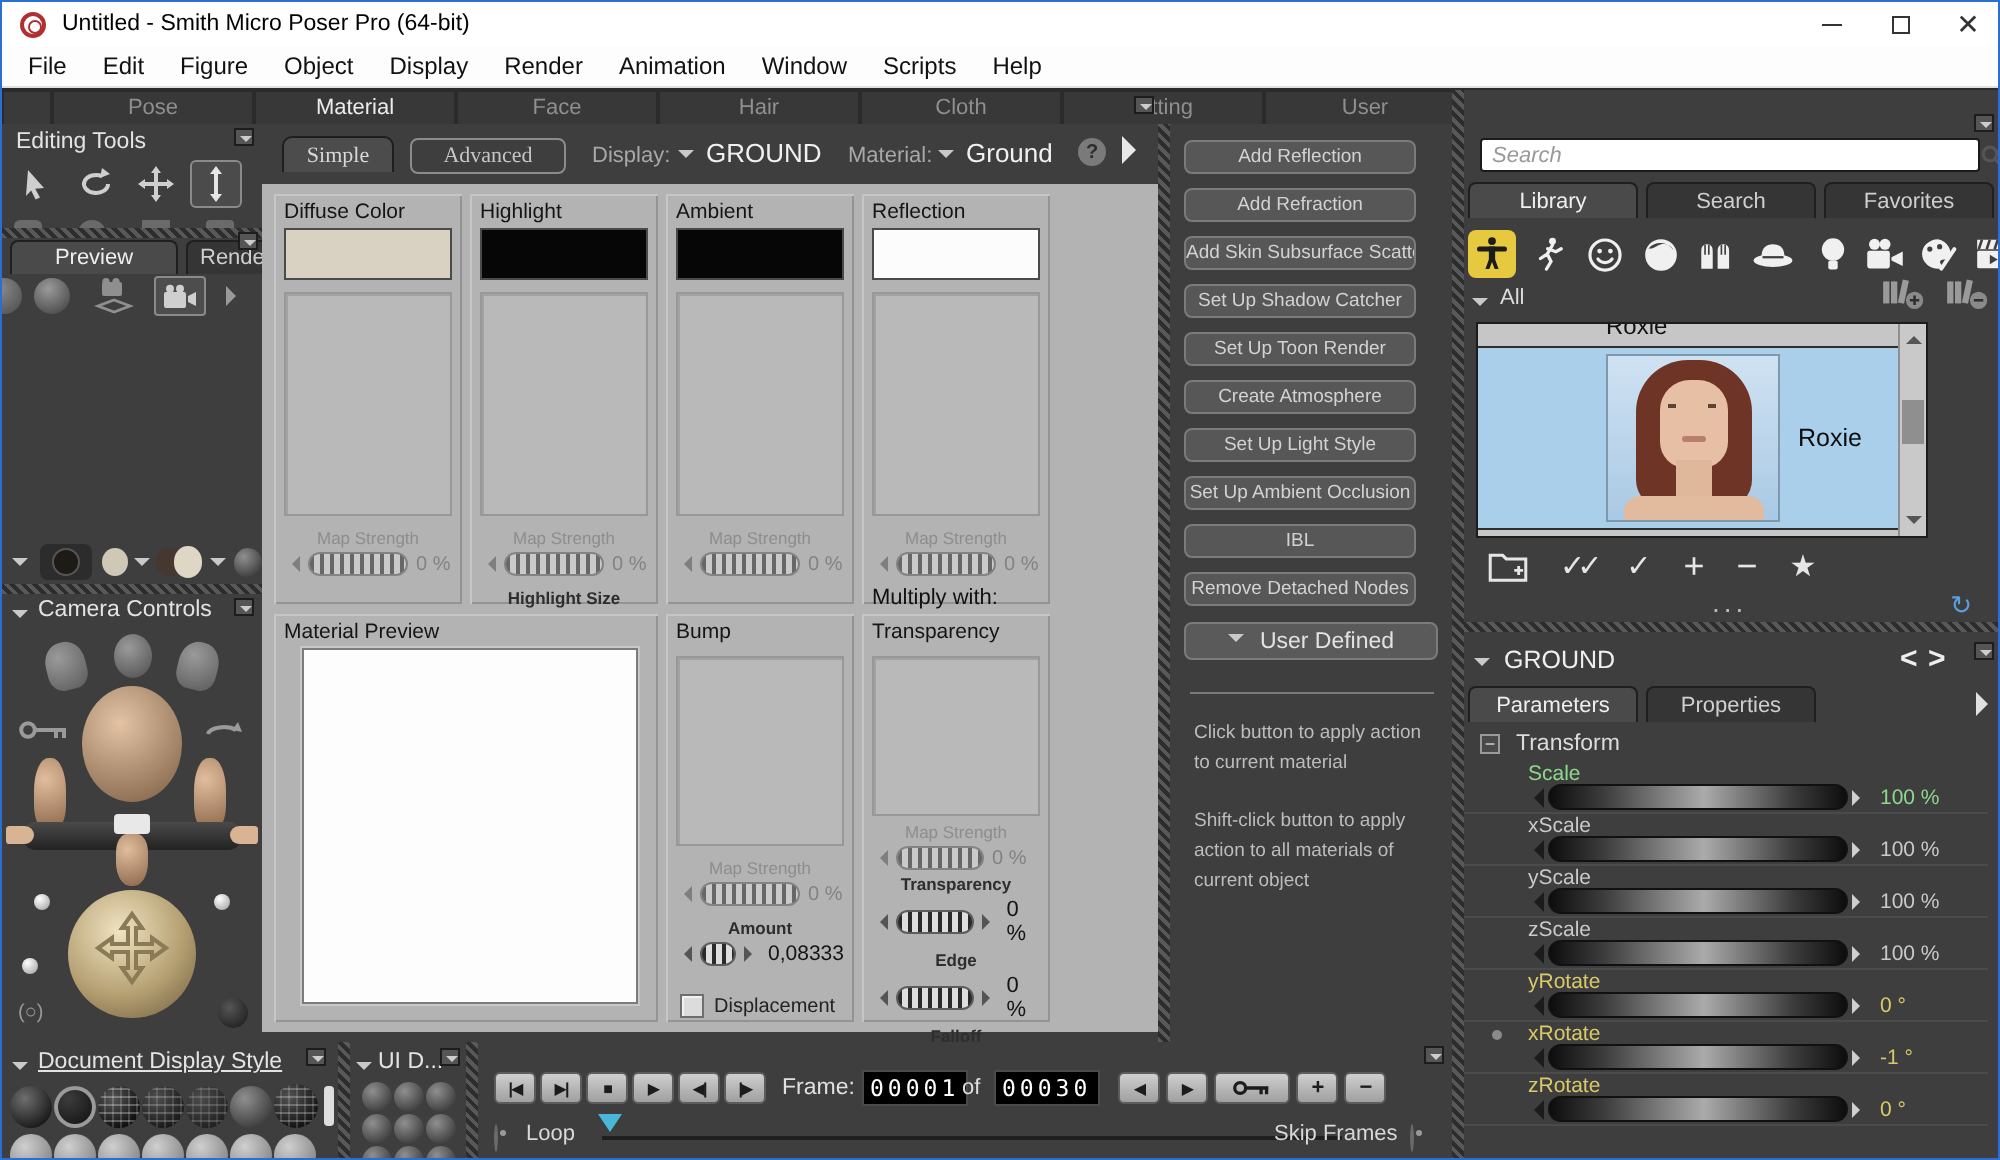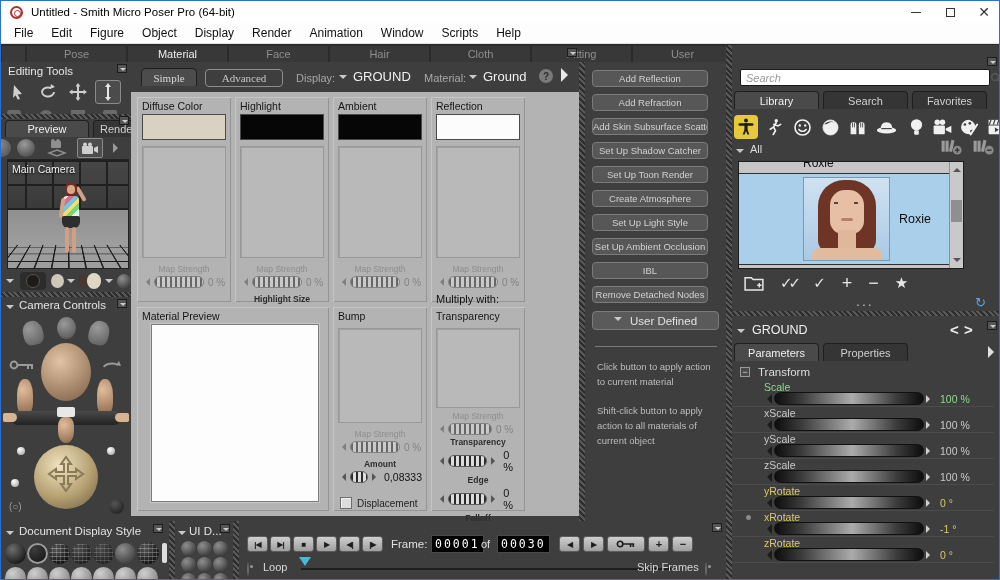--- a/index.html
+++ b/index.html
@@ -278,35 +278,20 @@
       <svg width="18" height="13" viewBox="0 0 18 13">
           <rect x="1" y="4" width="11" height="8" rx="1" fill="#cfcfcf"></rect>
           <circle cx="4" cy="2.4" r="2" fill="#cfcfcf"></circle>
           <circle cx="9" cy="2.4" r="2" fill="#cfcfcf"></circle>
           <path d="M13 6l4-2v7l-4-2z" fill="#cfcfcf"></path>
         </svg>
     </span>
     <span class="abs tri" style="left:112px;top:5px;border:5px solid transparent;border-left-color:#9a9a9a;"></span>
   </div>
 
-  <div class="viewport abs">
-    <div class="vp-wall"></div>
-    <div class="vp-floor"></div>
-    <div class="figure">
-      <div class="fig-arm-r"></div>
-      <div class="fig-hair"></div>
-      <div class="fig-face"></div>
-      <div class="fig-top"></div>
-      <div class="fig-arm-l"></div>
-      <div class="fig-skirt"></div>
-      <div class="fig-leg" style="left:7px;"></div>
-      <div class="fig-leg" style="left:14px;"></div>
-    </div>
-    <div class="vp-label">Main Camera</div>
-  </div>
 
   <div class="abs" style="left:0;top:270px;width:130px;height:20px;display:flex;align-items:center;">
     <span class="tri caret-down" style="margin-left:5px;"></span>
     <span style="margin-left:6px;width:28px;height:18px;background:#2c2c2c;border-radius:4px;display:flex;align-items:center;justify-content:center;">
       <span class="swatch-dot" style="width:14px;height:14px;background:#1e1a16;border:1px solid #555;"></span>
     </span>
     <span class="swatch-dot" style="width:14px;height:14px;background:#cfc8b6;margin-left:5px;"></span>
     <span class="tri caret-down" style="margin-left:3px;"></span>
     <span class="swatch-dot" style="width:14px;height:14px;background:#473731;margin-left:3px;"></span>
     <span class="swatch-dot" style="width:16px;height:16px;background:#ded7c6;margin-left:-4px;"></span>
@@ -346,21 +331,21 @@
         <g fill="none" stroke="#8a7a56" stroke-width="2">
           <path d="M20 2l5 7h-3v8h8v-3l7 5-7 5v-3h-8v8h3l-5 7-5-7h3v-8H10v3l-7-5 7-5v3h8V9h-3z"></path>
         </g>
       </svg>
     <span class="abs" style="left:8px;top:204px;color:#9a9a9a;font-size:10px;">(○)</span>
     <span class="abs" style="left:108px;top:202px;width:15px;height:15px;border-radius:50%;background:radial-gradient(circle at 38% 32%,#555,#161616);"></span>
   </div>
 
   <div class="abs" style="left:0;top:520px;width:168px;height:60px;overflow:hidden;">
     <span class="tri caret-down abs" style="left:5px;top:6px;"></span>
-    <div class="panel-title abs" style="left:18px;top:4px;font-size:11.5px;">Document Display Style</div>
+    <div class="panel-title abs" style="left:18px;top:4px;font-size:11.5px;text-decoration:underline;">Document Display Style</div>
     <div class="menubox" style="left:152px;top:3px;"></div>
     <div class="abs" style="left:4px;top:21px;display:flex;gap:1px;align-items:center;">
       <span class="sphere" style="width:21px;height:21px;"></span>
       <span class="sphere" style="width:21px;height:21px;background:radial-gradient(circle at 35% 30%,#3c3c3c,#191919 70%);box-shadow:inset 0 0 0 2px #9a9a9a;"></span>
       <span class="sphere wire" style="width:21px;height:21px;"></span>
       <span class="sphere wire" style="width:21px;height:21px;opacity:.75;"></span>
       <span class="sphere wire" style="width:21px;height:21px;opacity:.6;"></span>
       <span class="sphere soft" style="width:21px;height:21px;"></span>
       <span class="sphere wire" style="width:22px;height:22px;opacity:.9;"></span>
       <span style="width:5px;height:20px;background:#dedede;border-radius:2px;margin-left:2px;"></span>
@@ -567,21 +552,21 @@
   <div class="abs rightcol" style="left:731px;width:269px;">
     <div class="menubox" style="left:255px;top:12px;"></div>
     <input class="search-input" type="text" placeholder="Search" style="">
     <svg class="abs" style="left:258px;top:27px;" width="12" height="12" viewBox="0 0 12 12">
         <circle cx="5" cy="5" r="3.4" fill="none" stroke="#555" stroke-width="1.6"></circle>
         <path d="M7.6 7.6L11 11" stroke="#555" stroke-width="1.8"></path>
       </svg>
 
     <span class="lib-tab side-tab active" style="left:2px;width:85px;">Library</span>
     <span class="lib-tab side-tab" style="left:91px;width:85px;">Search</span>
-    <span class="lib-tab side-tab" style="left:180px;width:75px;">Favorites</span>
+    <span class="lib-tab side-tab" style="left:180px;width:85px;">Favorites</span>
 
     <span class="cat-icon sel" style="left:2px;">
         <svg width="18" height="18" viewBox="0 0 24 24">
           <g fill="#1c1c1c">
             <circle cx="12" cy="3.4" r="2.6"></circle>
             <rect x="2" y="7" width="20" height="3.4" rx="1.7"></rect>
             <rect x="9.9" y="7" width="4.2" height="9"></rect>
             <path d="M9.9 15.6L7.6 22h2.6l1.8-4.6L13.8 22h2.6l-2.3-6.4z"></path>
           </g>
         </svg>

